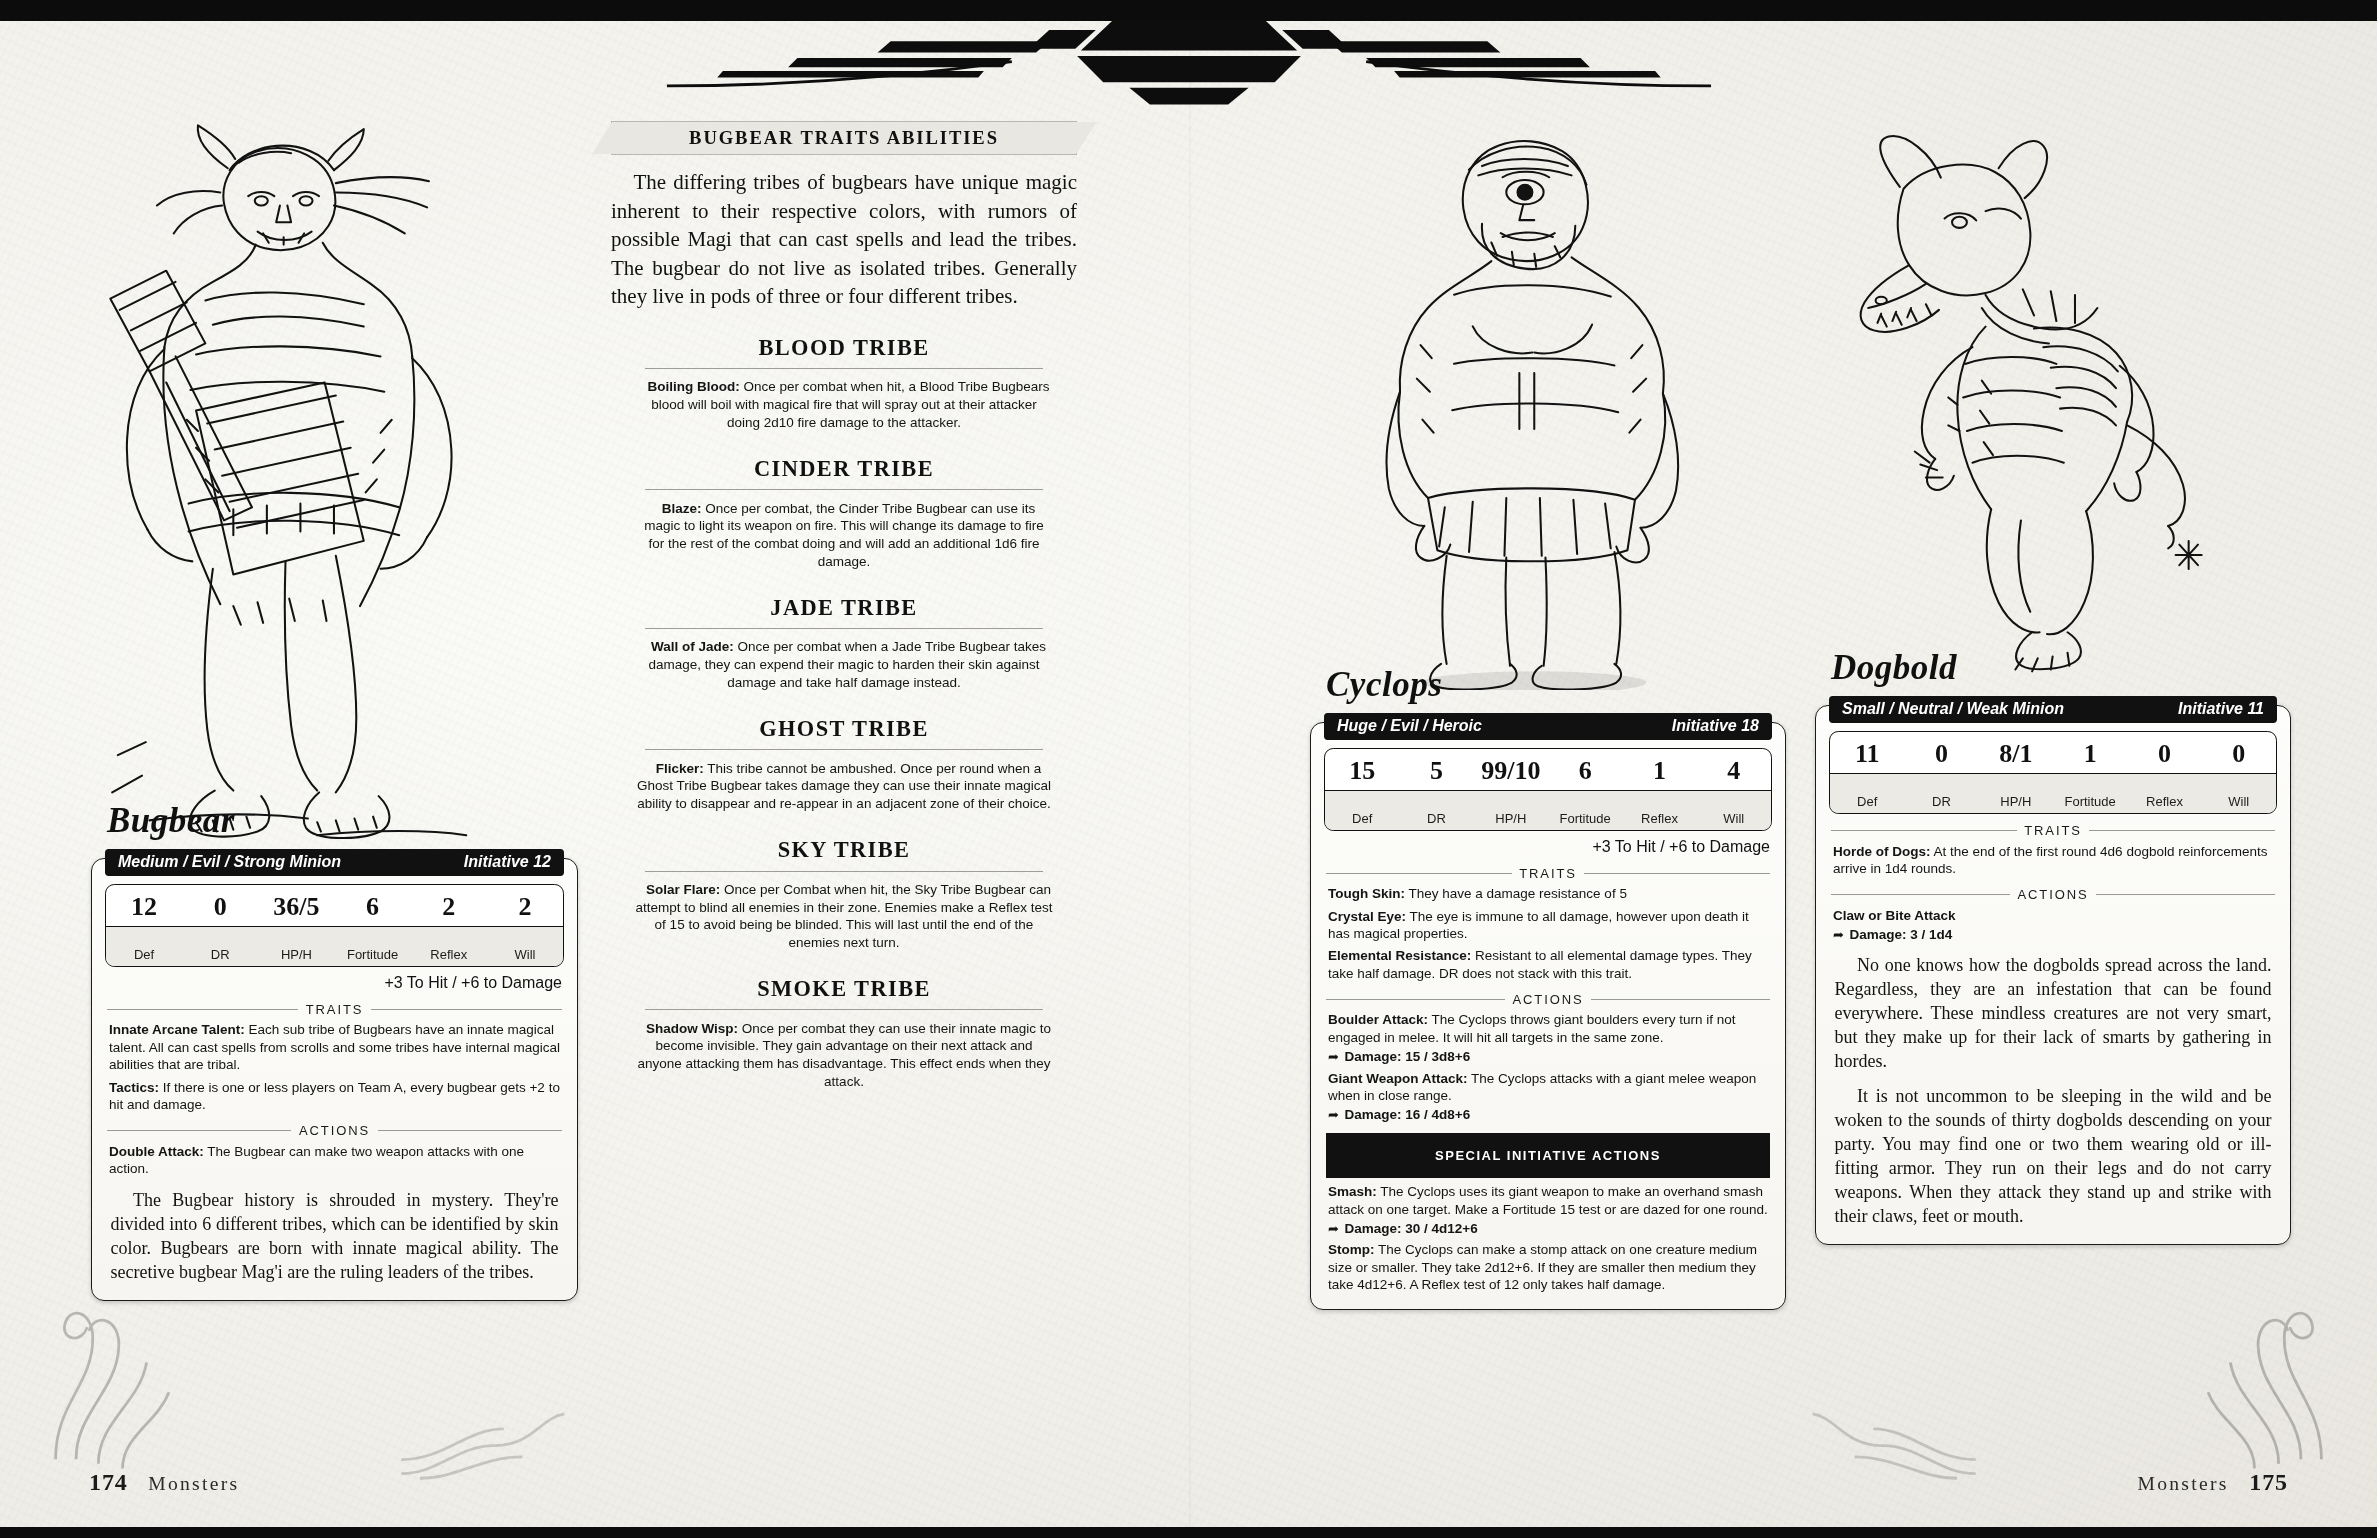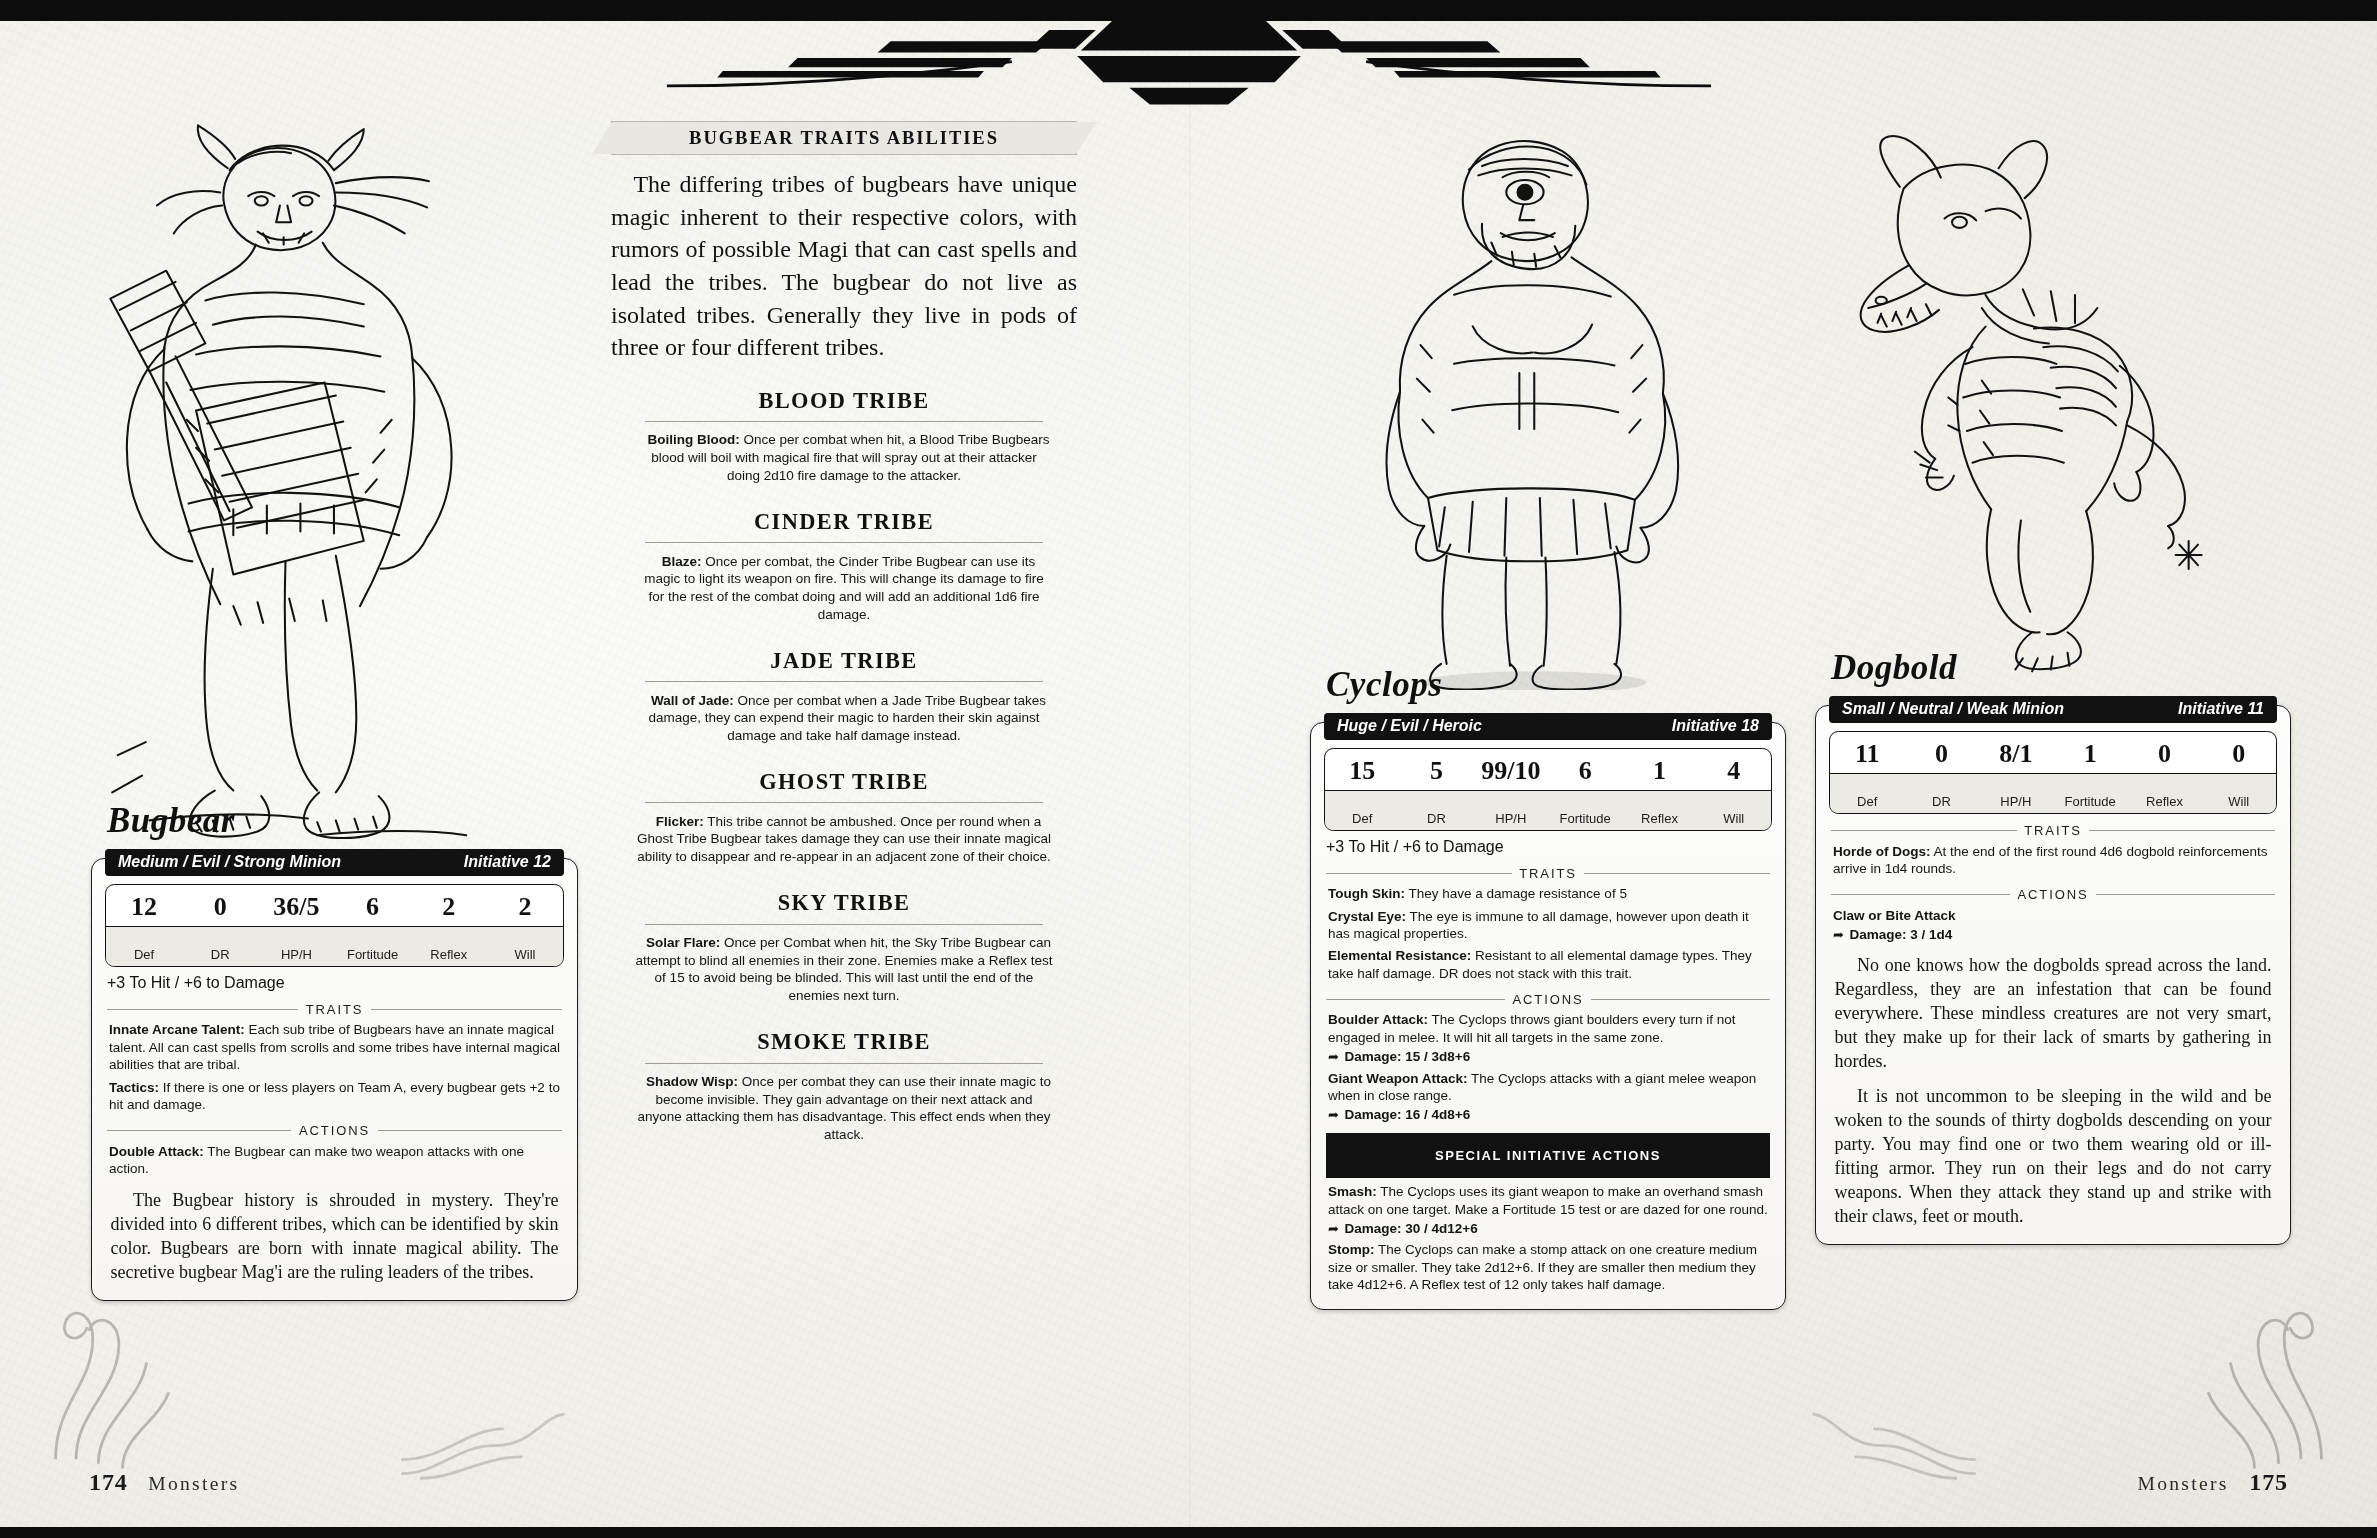--- a/index.html
+++ b/index.html
@@ -78,20 +78,21 @@
   }
   .statrow .labs{display:flex;background:#eceae4;border-top:0.9px solid #111;}
   .statrow .labs div{
     flex:1;text-align:center;font-size:13px;padding:3.7px 0 3.7px 0;color:#1c1c1c;
     font-family:"Liberation Sans",sans-serif;
     margin-top:16px;
   }
   .hitline{
     margin:7.5px 15px 0 15px;font-size:16px;color:#111;
     font-family:"Liberation Sans",sans-serif;
+    text-align:right;
   }
   .sectlabel{
     margin:9.3px 15px 3.7px 15px;
     display:flex;align-items:center;gap:7.5px;
     font-size:13px;letter-spacing:1.9px;color:#1a1a1a;
     font-family:"Liberation Sans",sans-serif;
   }
   .sectlabel .line{flex:1;height:0.9px;background:#9a9a94;}
   .sectlabel .txt{white-space:nowrap;}
   .trait{
@@ -121,21 +122,21 @@
     height:32px;background:#e9e7e1;border:0.9px solid #b9b7b0;
     font-family:"Liberation Serif",serif;font-weight:bold;
     letter-spacing:1.9px;font-size:18.6px;color:#111;
   }
   .banner:before,.banner:after{
     content:"";position:absolute;top:0;width:20.5px;height:100%;
   }
   .banner:before{left:-20.5px;background:linear-gradient(to bottom right,transparent 50%,#e9e7e1 50%);border-left:0;}
   .banner:after{right:-20.5px;background:linear-gradient(to top left,transparent 50%,#e9e7e1 50%);}
   .intro{
-    margin-top:13px;font-size:24px;line-height:1.36;color:#111;text-align:justify;text-indent:22.4px;
+    margin-top:13px;font-size:21px;line-height:1.36;color:#111;text-align:justify;text-indent:22.4px;
     font-family:"Liberation Serif",serif;
   }
   .tribe-h{
     text-align:center;font-family:"Liberation Serif",serif;font-weight:bold;
     font-size:22.4px;letter-spacing:1.4px;color:#111;margin:24px 0 0 0;position:relative;
   }
   .tribe-h .rule{height:0.9px;background:#9f9d97;margin:7.5px 34px 0 34px;}
   .tribe-b{
     margin:9.3px 24px 0 24px;font-size:13.5px;line-height:1.32;color:#141414;
     font-family:"Liberation Sans",sans-serif;text-align:center;

